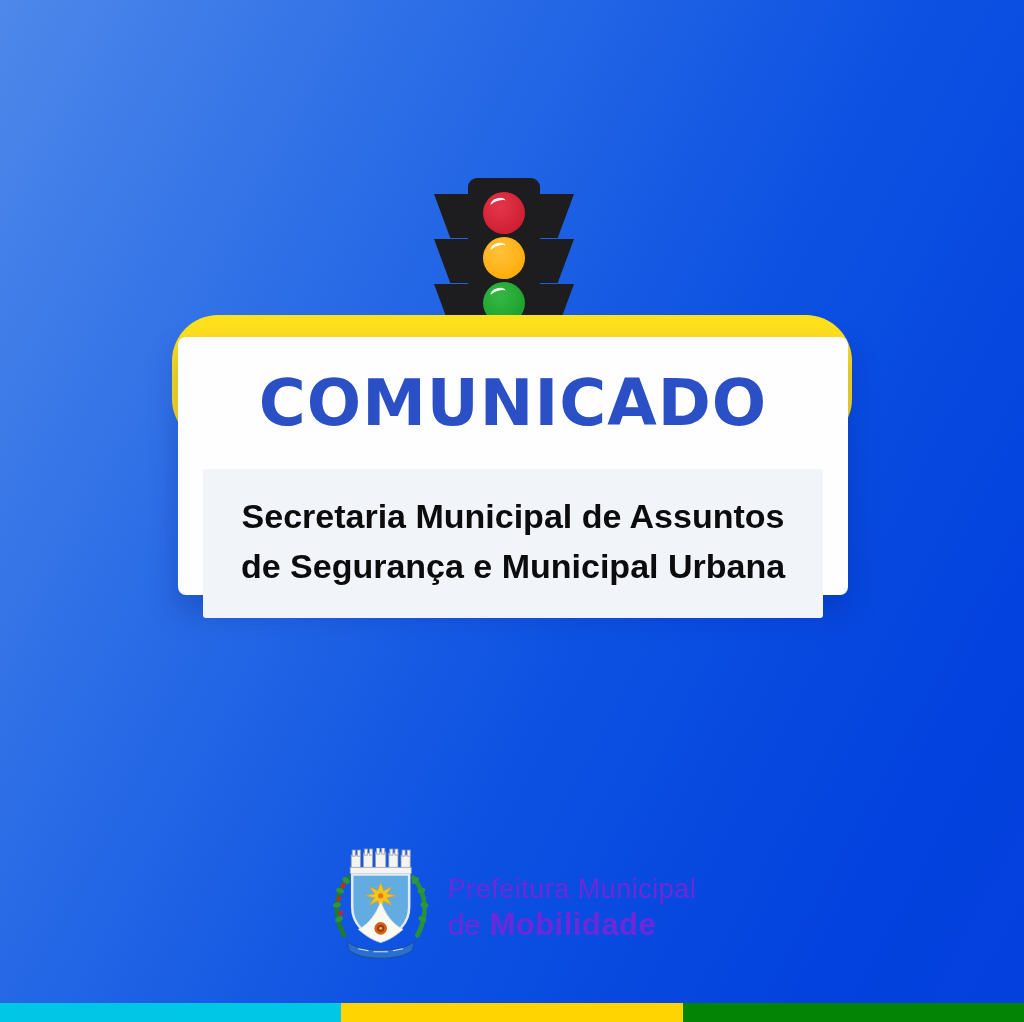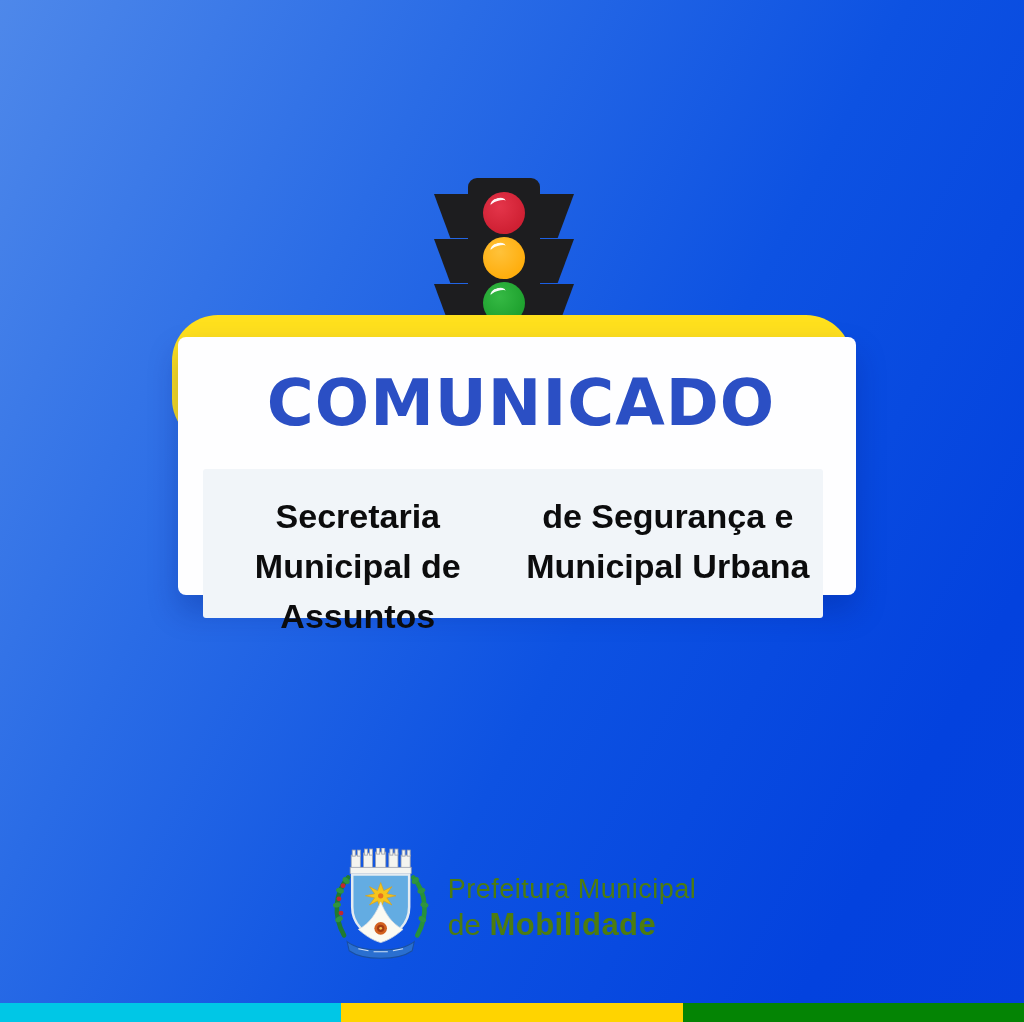--- a/index.html
+++ b/index.html
@@ -17,30 +17,30 @@
   .tl-body{position:absolute;left:35px;top:0;width:72px;height:161px;background:#1d1d1f;border-radius:9px 9px 6px 6px;}
   .tl-light{position:absolute;left:50%;transform:translateX(-50%);width:42px;height:42px;border-radius:50%;}
   .tl-light::after{content:"";position:absolute;left:7px;top:6px;width:16px;height:9px;border-radius:50% 50% 50% 50%/60% 60% 40% 40%;
     border-top:3.5px solid rgba(255,255,255,.95);border-left:0;border-right:0;border-bottom:0;transform:rotate(-18deg);box-sizing:border-box;}
   .tl-red{top:14px;background:radial-gradient(circle at 40% 35%,#e4354a,#cf2033 70%);}
   .tl-amber{top:59px;background:radial-gradient(circle at 40% 35%,#ffc23a,#ffae0e 70%);}
   .tl-green{top:104px;background:radial-gradient(circle at 40% 35%,#35b944,#1ea12e 70%);}
   
   .yellow-band{position:absolute;left:172px;top:315px;width:680px;height:130px;border-radius:46px;background:#ffe01d;}
   .card{position:absolute;left:178px;top:337px;width:670px;height:258px;border-radius:8px;background:#fefeff;
-    box-shadow:0 16px 30px rgba(0,25,120,.28);padding-left:8px;}
+    box-shadow:0 16px 30px rgba(0,25,120,.28);}
   .card-title{margin:34px 0 0 0;text-align:center;font-family:"DejaVu Sans","Liberation Sans",sans-serif;
     font-weight:800;font-size:64px;letter-spacing:1px;color:#2b4fc4;line-height:1;}
   .subtitle-panel{position:absolute;left:25px;top:132px;width:620px;height:149px;background:#f1f5f9;border-radius:3px;
-    display:flex;flex-direction:row;justify-content:flex-start;padding-top:22px;box-sizing:border-box;}
+    display:flex;flex-direction:column;justify-content:flex-start;padding-top:22px;box-sizing:border-box;}
   .subtitle-line{text-align:center;font-weight:bold;font-size:34px;color:#0c0c0d;line-height:50px;margin:0;}
   
   .footer{position:absolute;left:50%;top:848px;transform:translateX(-50%);display:flex;align-items:center;}
   .coat{width:106px;height:120px;flex:0 0 auto;}
-  .footer-text{margin-left:14px;color:#4d7c0f;}
+  .footer-text{margin-left:14px;color:#6d28d9;}
   .footer-line1{font-size:27px;letter-spacing:.5px;line-height:34px;}
   .footer-line2{font-size:30px;line-height:38px;}
   .footer-line2 .bold{font-weight:bold;font-size:31px;letter-spacing:.5px;}
   
   .stripe{position:absolute;left:0;bottom:0;width:100%;height:19px;display:flex;}
   .stripe > div{flex:1 1 0;}
   .stripe-cyan{background:#00c7e6;}
   .stripe-yellow{background:#ffd400;}
   .stripe-green{background:#048404;}
 </style>

